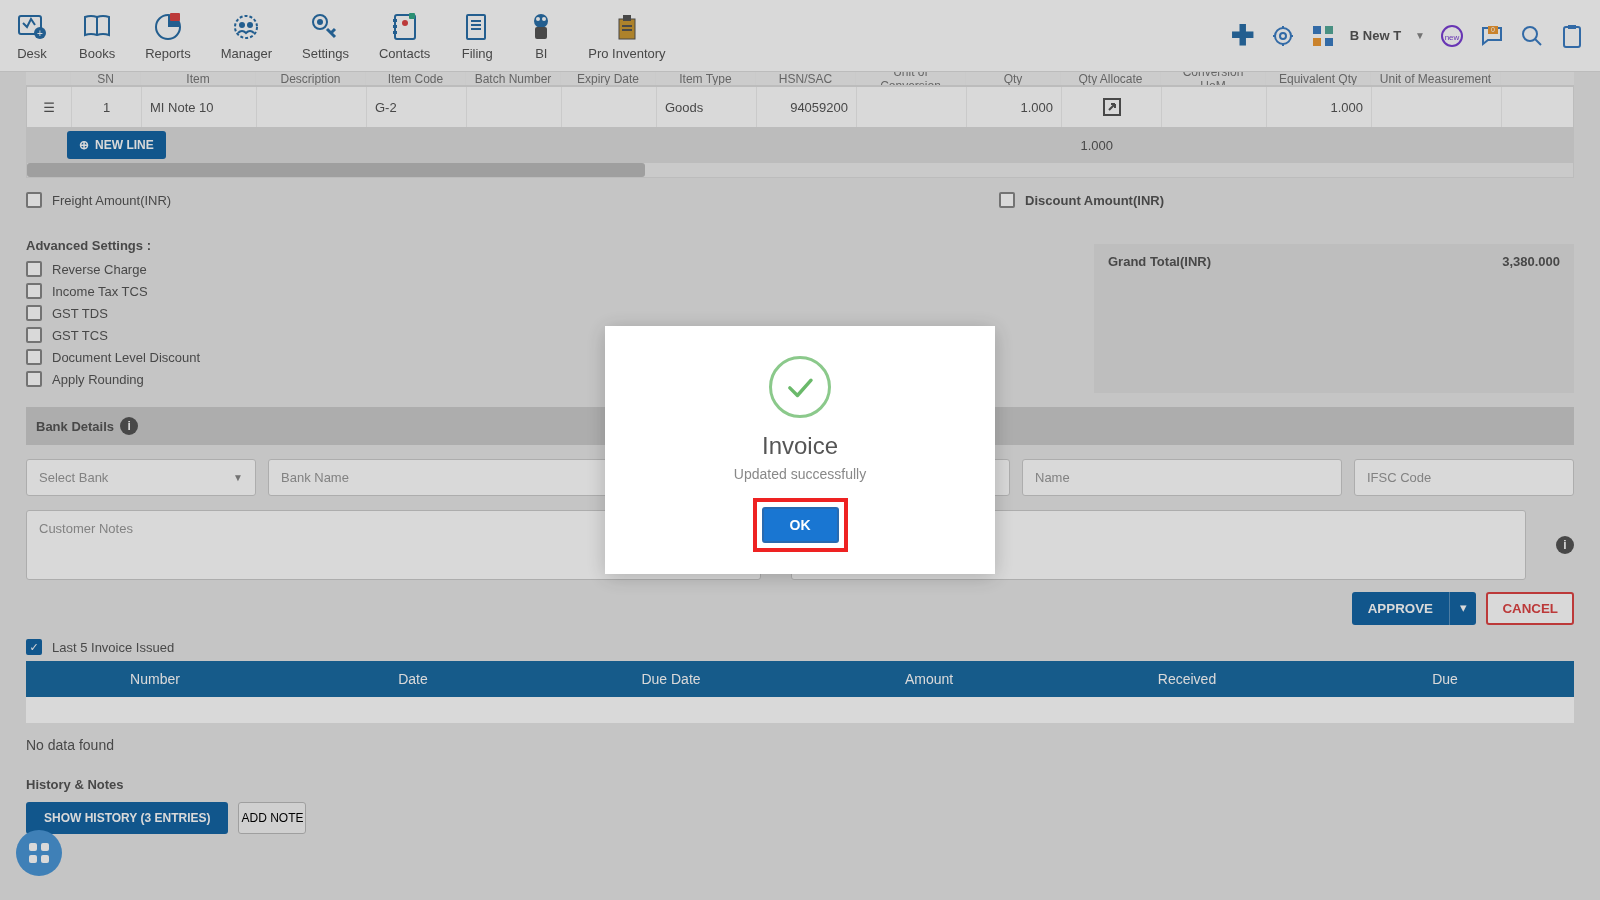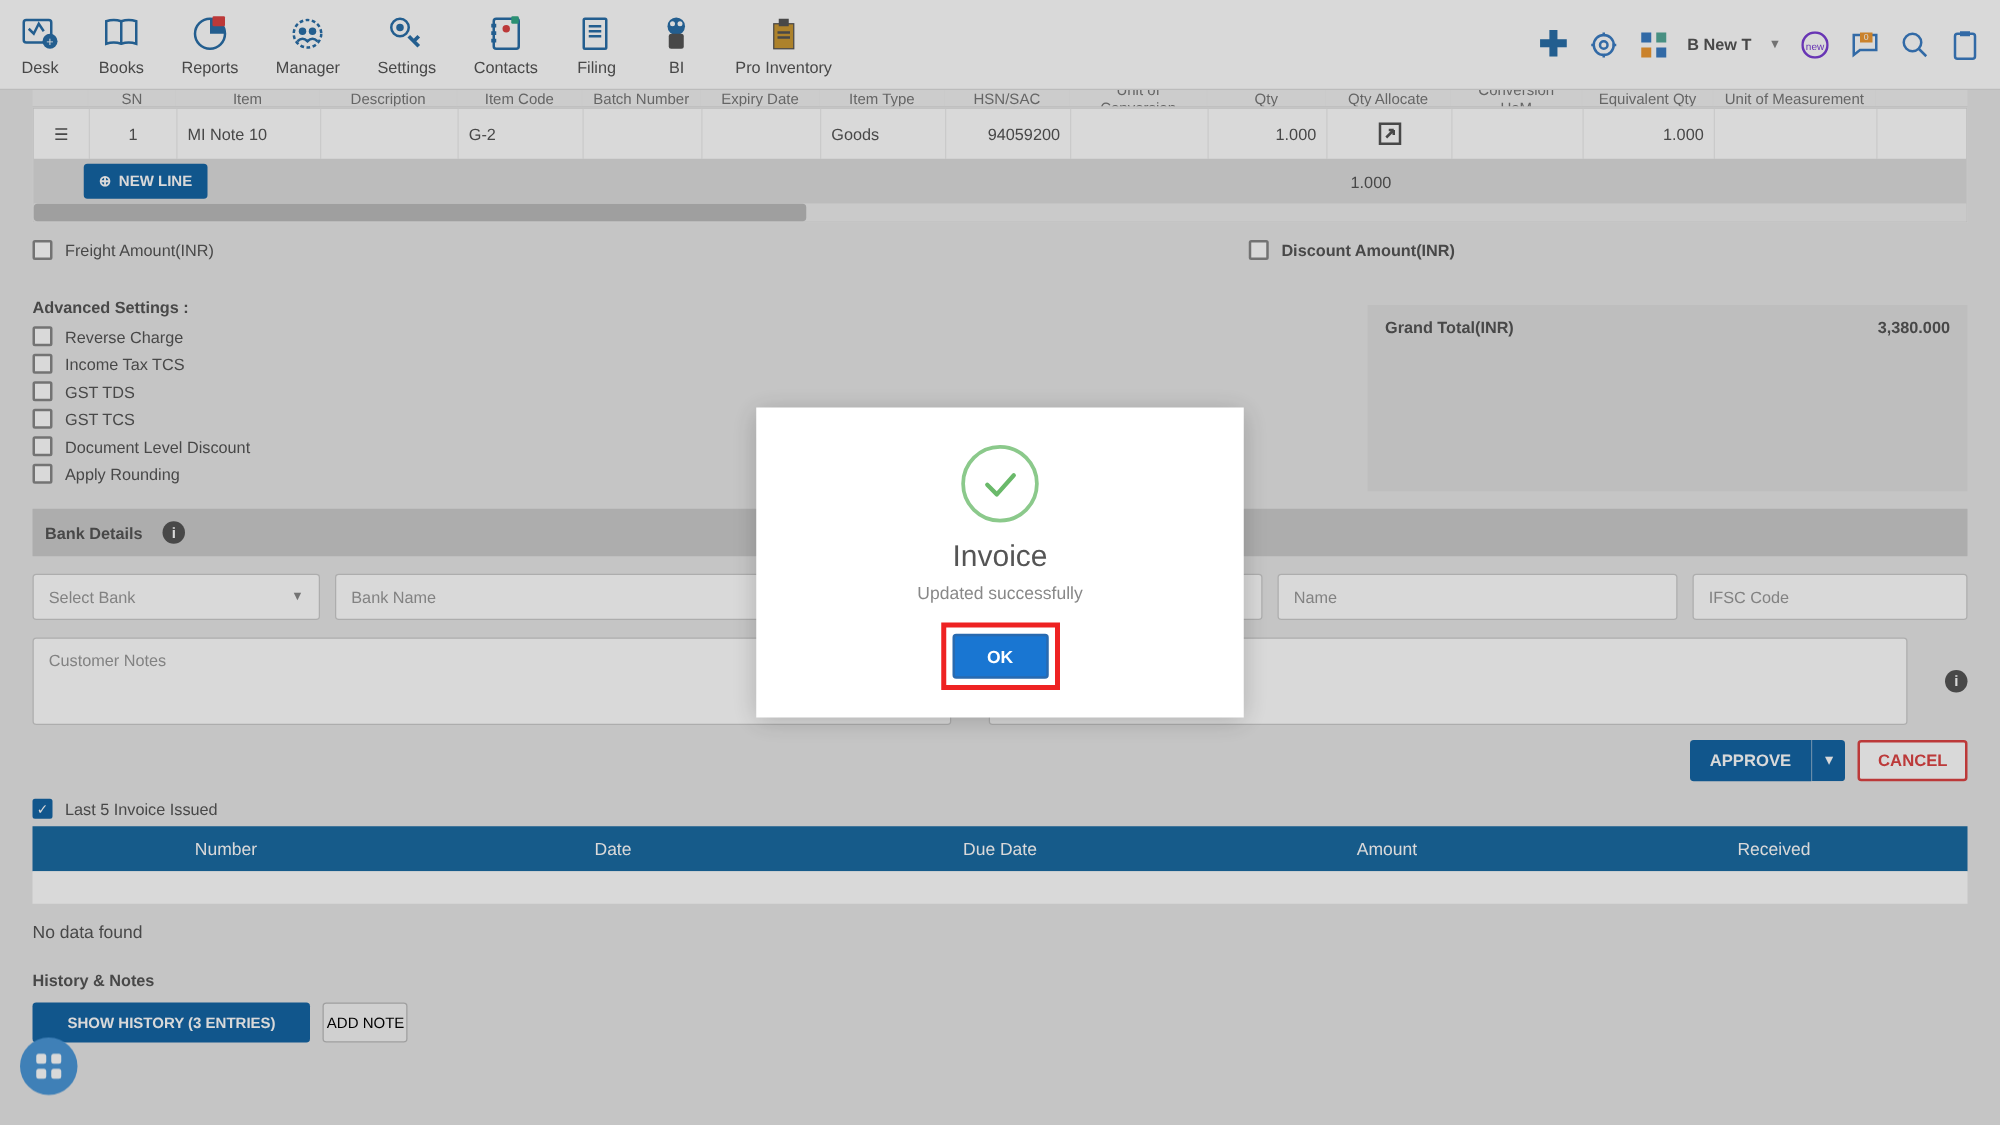--- a/index.html
+++ b/index.html
@@ -22,36 +22,36 @@
 .newline-row { background: #ddd; height: 36px; display: flex; align-items: center; padding-left: 40px; }
 .newline-btn { background: #1565a5; color: #fff; border: none; padding: 7px 12px; border-radius: 3px; font-size: 12px; font-weight: bold; cursor: pointer; display: flex; align-items: center; gap: 6px; }
 .qty-total { position: absolute; right: 460px; }
 .section { margin-top: 14px; }
 .checkbox-row { display: flex; align-items: center; gap: 10px; margin-bottom: 6px; }
 .checkbox { width: 16px; height: 16px; border: 2px solid #888; border-radius: 2px; background: #fff; cursor: pointer; }
 .checkbox.checked { background: #1565a5; border-color: #1565a5; display: flex; align-items: center; justify-content: center; color: #fff; font-size: 11px; }
 .adv-settings-title { font-weight: bold; margin-top: 24px; margin-bottom: 8px; }
 .two-col { display: flex; justify-content: space-between; }
 .grand-total { background: #e0e0e0; padding: 10px 14px; width: 480px; display: flex; justify-content: space-between; margin-top: 30px; margin-left: auto; }
-.bank-header { background: #ccc; padding: 10px; font-weight: bold; display: flex; align-items: center; gap: 16px; margin-top: 14px; }
+.bank-header { background: #ccc; padding: 10px; font-weight: bold; display: flex; align-items: center; gap: 6px; margin-top: 14px; }
 .bank-fields { display: flex; gap: 12px; margin-top: 14px; }
 .input { border: 1px solid #ccc; border-radius: 3px; padding: 10px 12px; background: #fff; font-size: 13px; color: #999; flex: 1; }
 .select { border: 1px solid #ccc; border-radius: 3px; padding: 10px 12px; background: #fff; width: 230px; display: flex; justify-content: space-between; align-items: center; }
 .textarea { border: 1px solid #ccc; border-radius: 3px; padding: 10px 12px; background: #fff; height: 70px; flex: 1; font-size: 13px; color: #999; }
 .notes-row { display: flex; gap: 30px; margin-top: 14px; align-items: flex-start; }
 .action-row { display: flex; justify-content: flex-end; gap: 10px; margin-top: 12px; }
 .approve-btn { background: #1565a5; color: #fff; border: none; padding: 8px 16px; border-radius: 3px; font-weight: bold; display: flex; align-items: center; cursor: pointer; }
 .approve-caret { background: #1565a5; border-left: 1px solid rgba(255,255,255,0.3); padding: 8px 10px; color: #fff; cursor: pointer; border-radius: 0 3px 3px 0; }
 .cancel-btn { border: 2px solid #d44; color: #d44; background: #fff; padding: 7px 14px; border-radius: 3px; font-weight: bold; cursor: pointer; }
 .table-header2 { display: flex; background: #1b6ba3; color: #fff; font-size: 14px; }
 .th2 { flex: 1; padding: 10px; text-align: center; }
 .no-data { padding: 14px 0; font-size: 14px; }
 .history-title { font-weight: bold; margin-top: 10px; }
 .history-row { display: flex; gap: 10px; margin-top: 10px; }
-.history-btn { background: #1565a5; color: #fff; border: none; padding: 8px 28px; border-radius: 3px; font-weight: bold; cursor: pointer; font-size: 12px; }
+.history-btn { background: #1565a5; color: #fff; border: none; padding: 8px 18px; border-radius: 3px; font-weight: bold; cursor: pointer; font-size: 12px; }
 .addnote-btn { border: 1px solid #bbb; background: #f5f5f5; padding: 8px 2px; border-radius: 3px; cursor: pointer; font-size: 12px; }
 .fab { position: fixed; left: 16px; bottom: 24px; width: 46px; height: 46px; background: #4a97d8; border-radius: 50%; display: flex; align-items: center; justify-content: center; color: #fff; font-size: 22px; cursor: pointer; }
 .overlay { position: fixed; inset: 0; background: rgba(0,0,0,0.15); display: flex; align-items: center; justify-content: center; }
 .modal { background: #fff; width: 390px; padding: 30px 30px 22px; text-align: center; box-shadow: 0 3px 20px rgba(0,0,0,0.2); }
 .modal-check { width: 62px; height: 62px; border: 3px solid #8bc98b; border-radius: 50%; margin: 0 auto 14px; display: flex; align-items: center; justify-content: center; }
 .modal-check svg { width: 34px; height: 34px; }
 .modal-title { font-size: 24px; color: #555; margin-bottom: 6px; }
 .modal-sub { font-size: 14px; color: #888; margin-bottom: 16px; }
 .ok-wrap { display: inline-block; border: 4px solid #e22; padding: 5px; }
 .ok-btn { background: #1976d2; color: #fff; border: 2px solid #286ab0; padding: 8px 26px; font-weight: bold; border-radius: 3px; cursor: pointer; font-size: 14px; }
@@ -346,20 +346,21 @@
   <div class="checkbox-row" style="margin-top:14px;">
     <div class="checkbox checked">✓</div>
     <span>Last 5 Invoice Issued</span>
   </div>
   <div class="table-header2">
     <div class="th2">Number</div>
     <div class="th2">Date</div>
     <div class="th2">Due Date</div>
     <div class="th2">Amount</div>
     <div class="th2">Received</div>
+    <div class="th2">Due</div>
   </div>
   <div style="height:26px;background:#fff;"></div>
   <div class="no-data">No data found</div>
 
   <div class="history-title">History &amp; Notes</div>
   <div class="history-row">
     <button class="history-btn">SHOW HISTORY (3 ENTRIES)</button>
     <button class="addnote-btn">ADD NOTE</button>
   </div>
 

